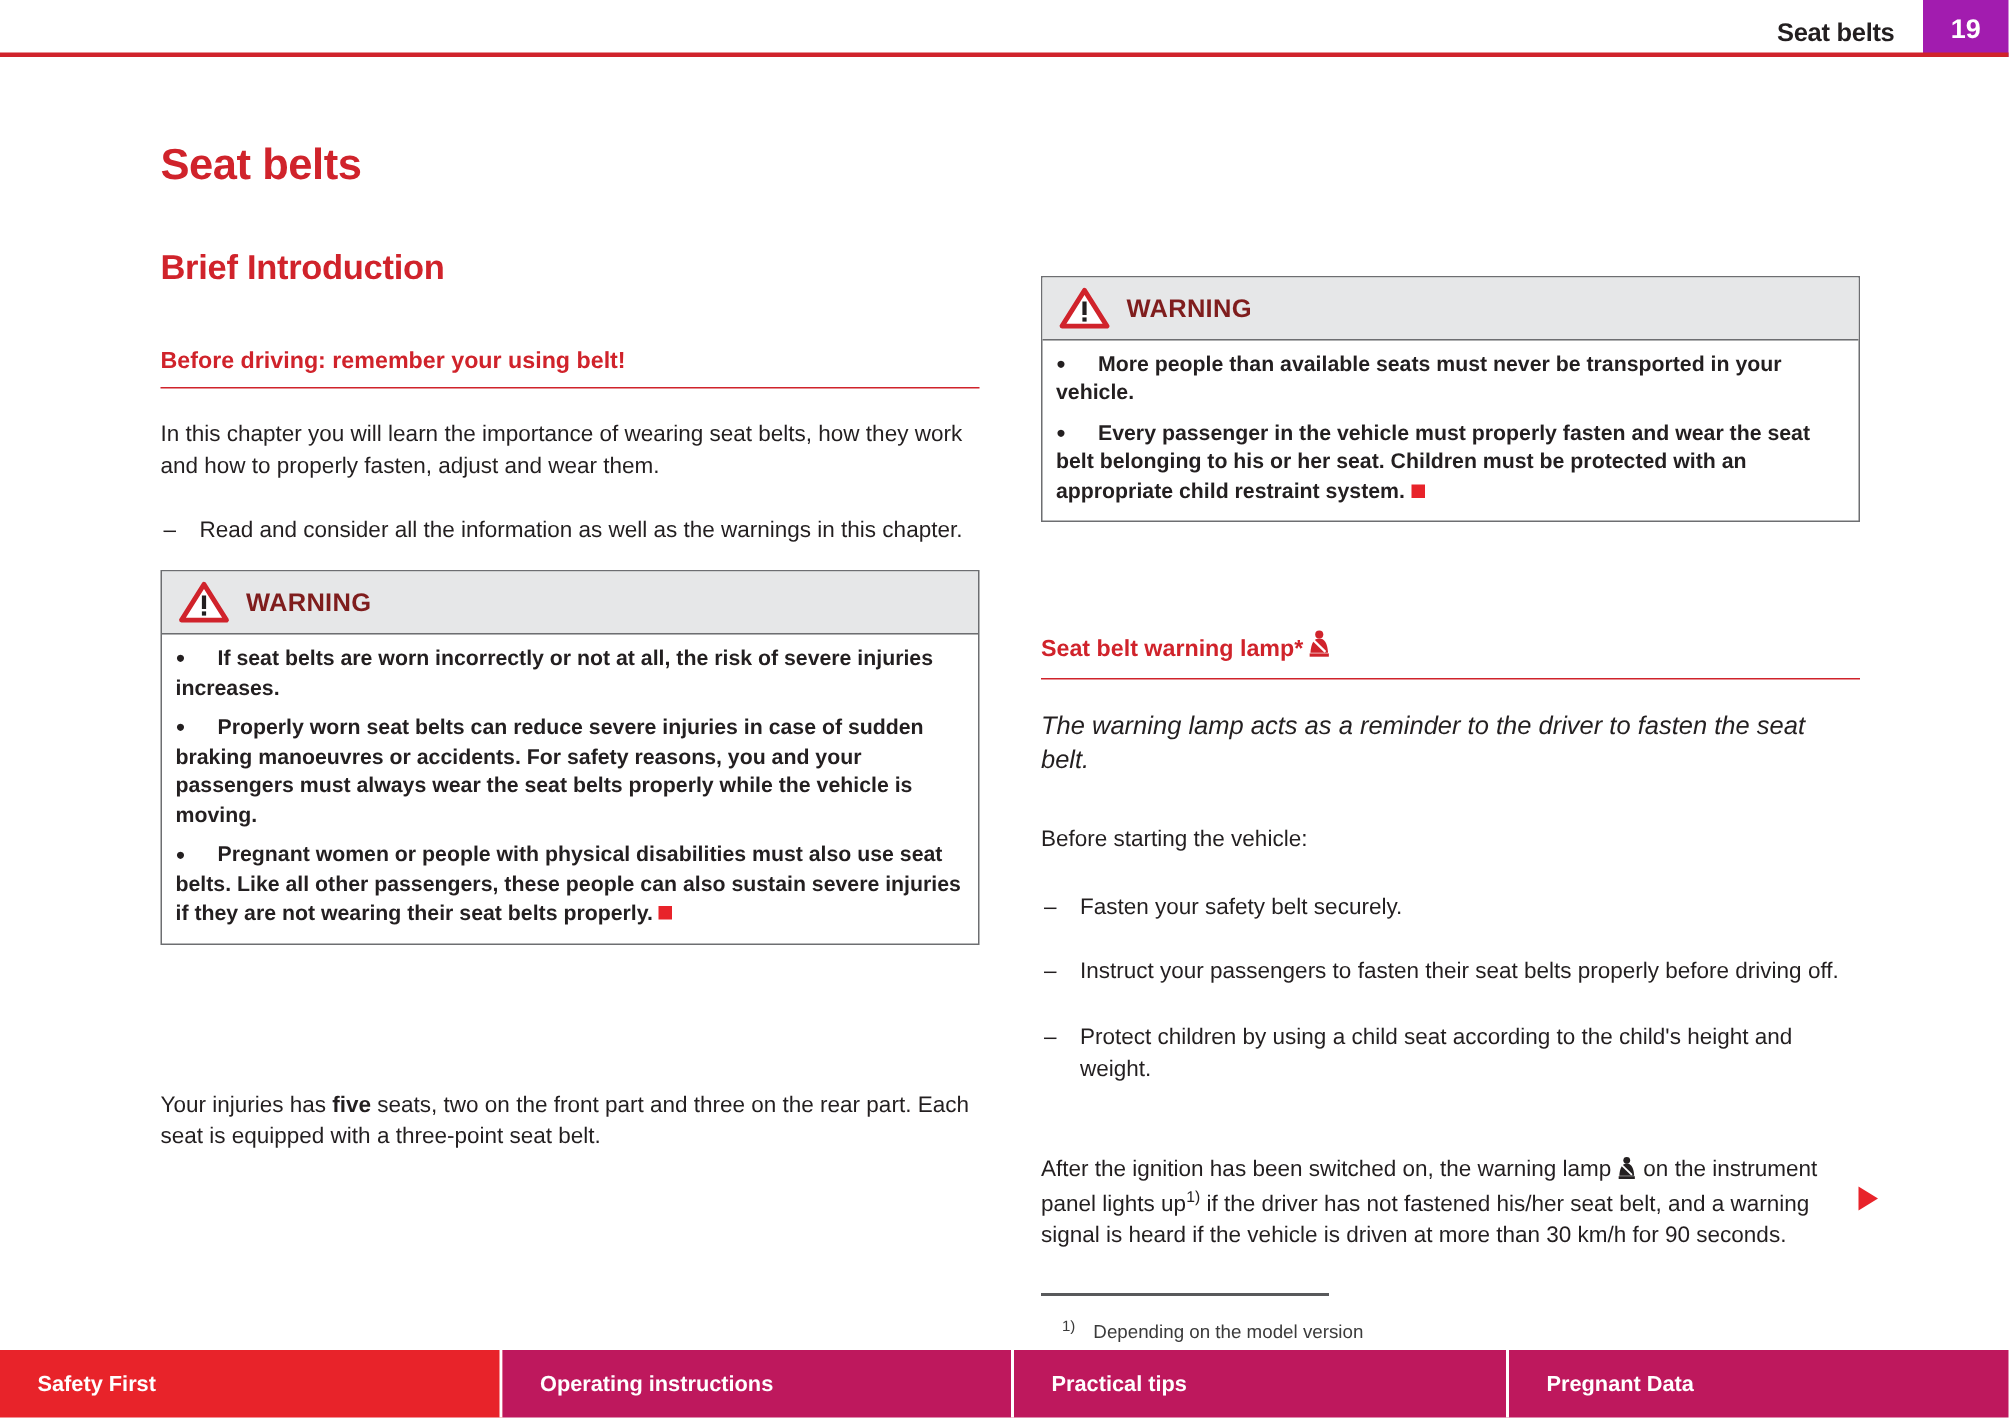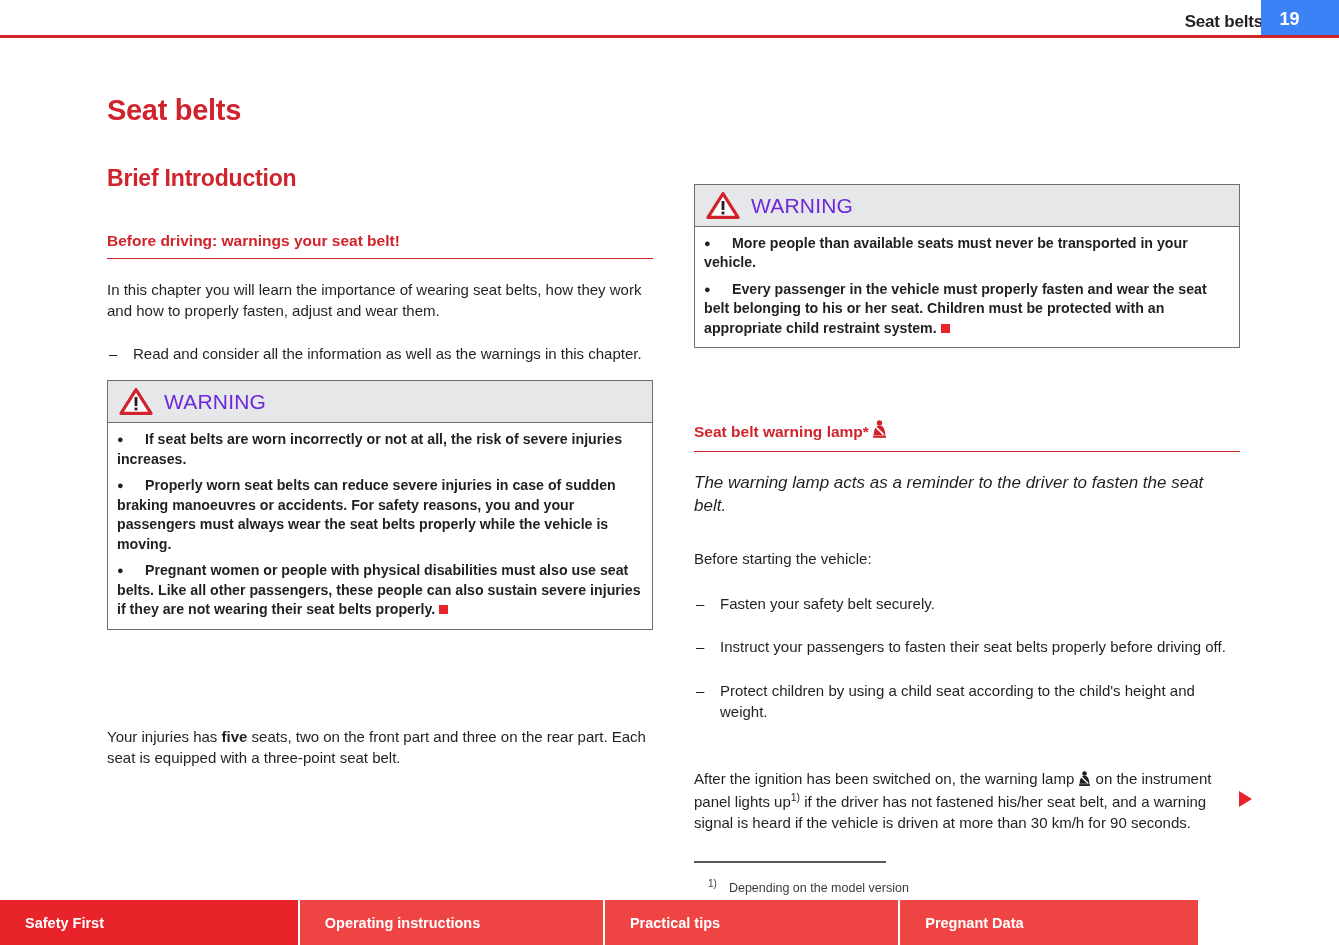--- a/index.html
+++ b/index.html
@@ -33,23 +33,23 @@
     right: 76px;
     top: 12px;
     font-size: 17px;
     font-weight: bold;
     color: #231f20;
     letter-spacing: -0.2px;
   }
   .page-number-box {
     position: absolute;
     right: 0; top: 0;
-    width: 78px;
+    width: 57px;
     height: 38px;
-    background: #3b82f6;
+    background: #a21caf;
   }
   .page-number {
     position: absolute;
     left: 0; top: 9px;
     width: 57px;
     text-align: center;
     font-size: 18px;
     font-weight: bold;
     color: #ffffff;
   }
@@ -133,23 +133,23 @@
   }
   .warning-head {
     background: #e6e7e8;
     border-bottom: 1px solid #6d6e71;
     height: 42px;
     display: flex;
     align-items: center;
     padding: 0 0 0 11px;
   }
   .warning-head .label {
-    font-size: 21px;
-    font-weight: normal;
-    color: #6d28d9;
+    font-size: 17px;
+    font-weight: bold;
+    color: #7f1d1d;
     margin-left: 11px;
     letter-spacing: 0.2px;
   }
   .warning-body {
     padding: 7px 9px 9px 9px;
   }
   .warn-item {
     font-size: 14.2px;
     font-weight: bold;
     line-height: 1.37;
@@ -206,33 +206,33 @@
     border-left: 13px solid #e8232a;
     border-top: 8px solid transparent;
     border-bottom: 8px solid transparent;
   }
 
   
   .footer {
     position: absolute;
     left: 0;
     top: 900px;
-    width: 1198px;
+    width: 1339px;
     height: 45px;
     display: flex;
   }
   .footer-tab {
     height: 45px;
     display: flex;
     align-items: center;
     padding-left: 25px;
     font-size: 14.5px;
     font-weight: bold;
     color: #ffffff;
-    background: #ef4444;
+    background: #be185d;
     border-right: 2px solid #ffffff;
   }
   .footer-tab.active { background: #e8232a; border-right: 2px solid #ffffff; }
   .tab-0 { width: 335px; }
   .tab-1 { width: 341px; }
   .tab-2 { width: 330px; }
   .tab-3 { width: 333px; border-right: none; }
 
   
   svg { display: block; }
@@ -248,21 +248,21 @@
   </div>
   <div class="header-rule"></div>
 </div>
 
 <div class="col col-left">
 
   <h1 class="chapter-title">Seat belts</h1>
 
   <h2 class="section-title">Brief Introduction</h2>
 
-  <h3 class="sub-title">Before driving: warnings your seat belt!</h3>
+  <h3 class="sub-title">Before driving: remember your using belt!</h3>
 
 
   <p class="body">In this chapter you will learn the importance of wearing seat belts, how they work and how to properly fasten, adjust and wear them.</p>
 
   <p class="dash-item">Read and consider all the information as well as the warnings in this chapter.</p>
 
   <div class="warning-box">
     <div class="warning-head">
       <span class="icon-warning">
         <svg width="34" height="29" viewBox="0 0 34 29">

